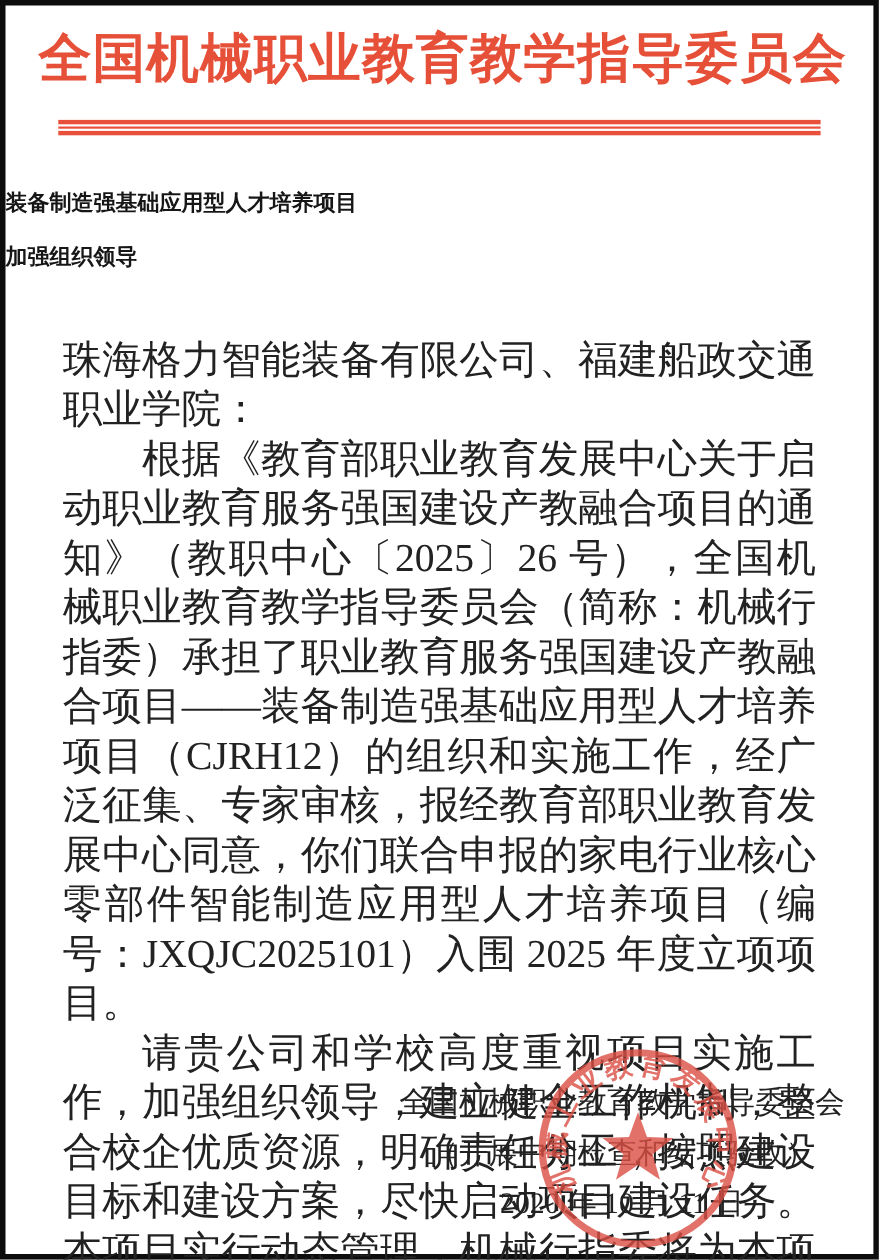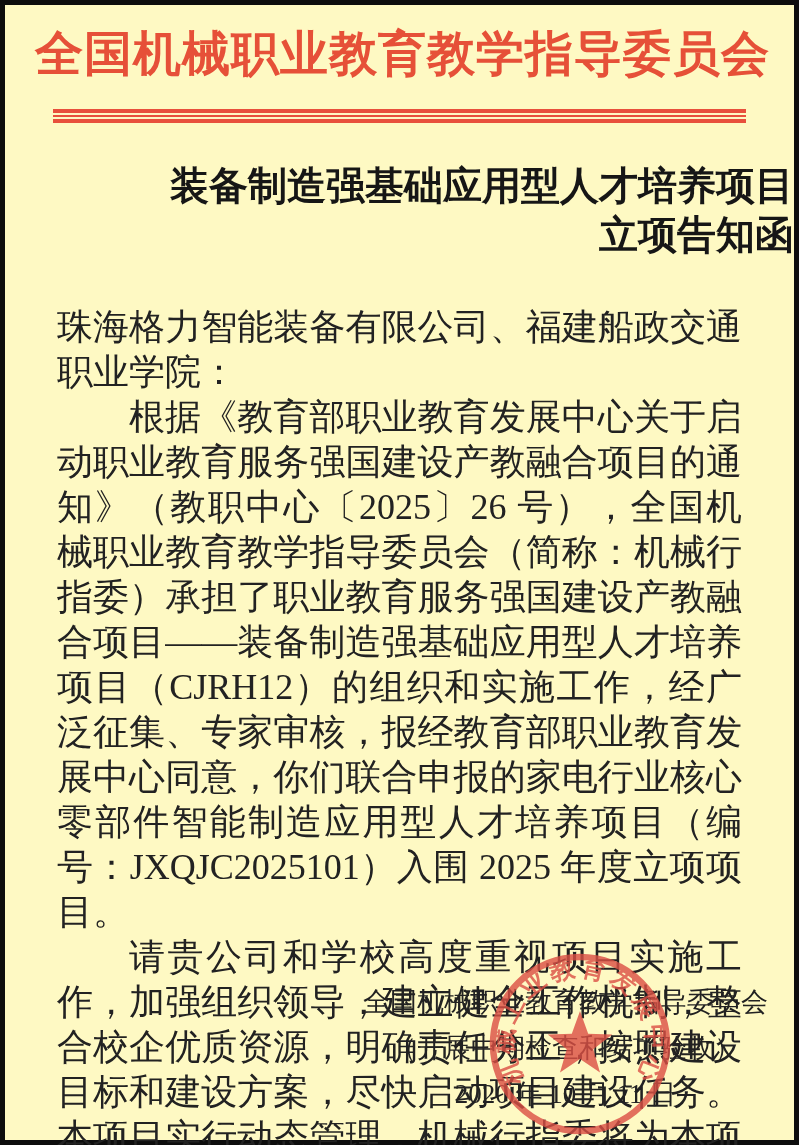--- a/index.html
+++ b/index.html
@@ -2,37 +2,37 @@
 <html><head>
 <meta charset="utf-8">
 <style>
   html,body{margin:0;padding:0;}
   body{
     width:799px;height:1145px;position:relative;background:#000;
     font-family:"Liberation Serif","DejaVu Serif",serif;overflow:hidden;
   }
   .page{
     position:absolute;inset:0;box-sizing:border-box;
-    background:#fef9c3;border:5px solid #0d0d0d;
+    background:#ffffff;border:5px solid #0d0d0d;
   }
   
   .letterhead{
     margin:16px 30px 0;text-align:center;white-space:nowrap;
     font-size:48px;font-weight:bold;color:#e65038;
     letter-spacing:1px;line-height:66px;
   }
   
   .red-rule{margin:22px 48px 0;}
   .red-rule .bar-thick{height:4px;background:#e8503c;}
   .red-rule .bar-thin{height:2px;background:#e8503c;}
   .red-rule .gap{height:2px;background:transparent;}
   
   .doc-title{
-    margin-top:38px;text-align:right;color:#161616;
-    font-weight:bold;font-size:39px;line-height:49px;
+    margin-top:38px;text-align:left;color:#161616;
+    font-weight:bold;font-size:20px;line-height:49px;
   }
   
   .body-text{
     margin:46px 52px 0;color:#222;
     font-size:36px;line-height:45px;text-align:justify;
   }
   .body-text p{margin:0;text-indent:2em;}
   .body-text .salutation{text-indent:0;}
   
   .signature{
@@ -55,21 +55,21 @@
   <div class="red-rule">
     <div class="bar-thick"></div>
     <div class="gap"></div>
     <div class="bar-thin"></div>
     <div class="gap"></div>
     <div class="bar-thick"></div>
   </div>
 
   <div class="doc-title">
     <div>装备制造强基础应用型人才培养项目</div>
-    <div>立项告知函</div>
+    <div>加强组织领导</div>
   </div>
 
   <div class="body-text">
     <p class="salutation">珠海格力智能装备有限公司、福建船政交通职业学院：</p>
     <p>根据《教育部职业教育发展中心关于启动职业教育服务强国建设产教融合项目的通知》（教职中心〔2025〕26 号），全国机械职业教育教学指导委员会（简称：机械行指委）承担了职业教育服务强国建设产教融合项目——装备制造强基础应用型人才培养项目（CJRH12）的组织和实施工作，经广泛征集、专家审核，报经教育部职业教育发展中心同意，你们联合申报的家电行业核心零部件智能制造应用型人才培养项目（编号：JXQJC2025101）入围 2025 年度立项项目。</p>
     <p>请贵公司和学校高度重视项目实施工作，加强组织领导，建立健全工作机制，整合校企优质资源，明确责任分工，按照建设目标和建设方案，尽快启动项目建设任务。本项目实行动态管理，机械行指委将为本项目提供指导、年度立项项目，组织召开项目专题推进会，开展中期检查和结项验收，推动项目成果转化、应用与推广等。</p>
   </div>
 
   <div class="signature">
     <div>全国机械职业教育教学指导委员会</div>

